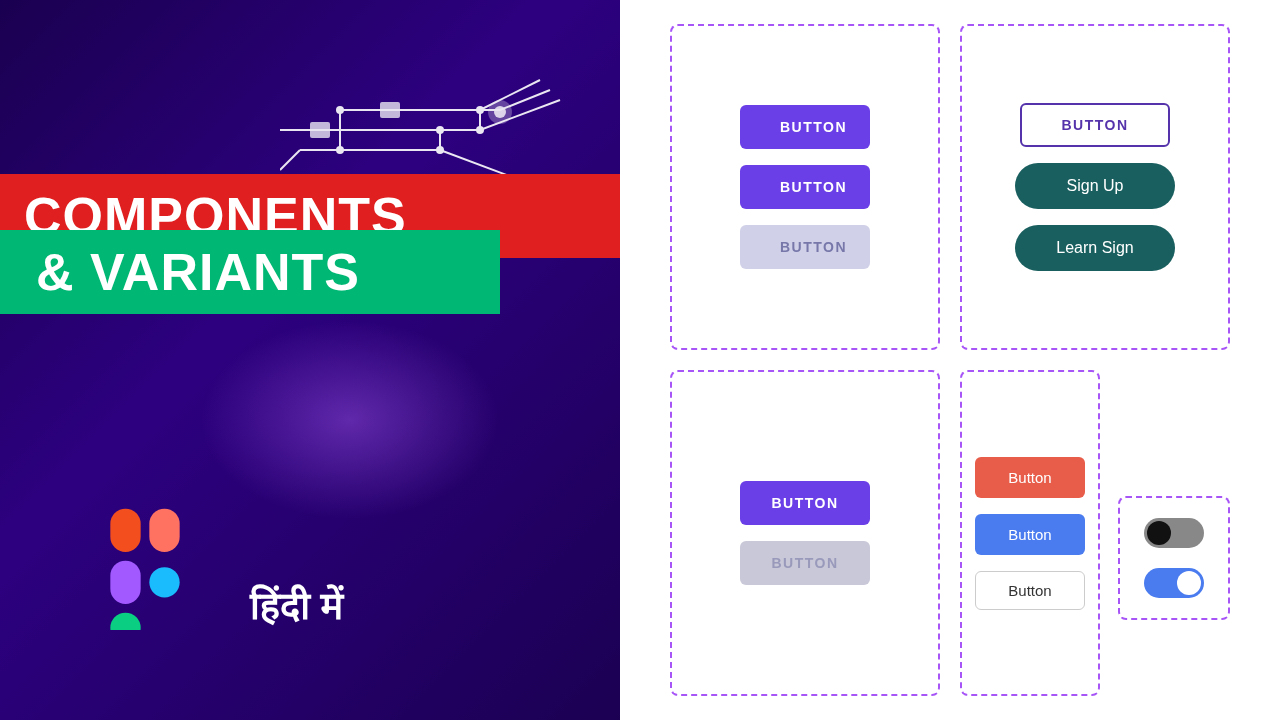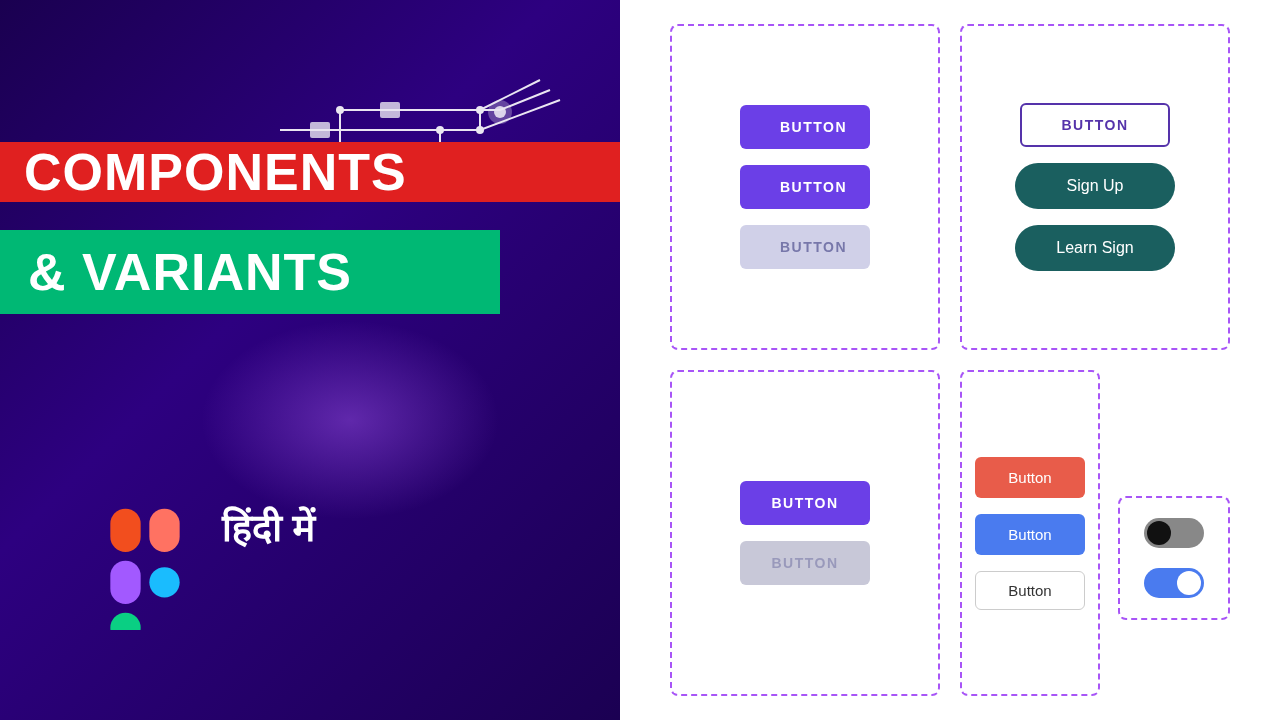--- a/index.html
+++ b/index.html
@@ -39,58 +39,58 @@
       left: 200px;
       width: 300px;
       height: 200px;
       background: radial-gradient(ellipse, rgba(180,100,255,0.4) 0%, transparent 70%);
       border-radius: 50%;
     }
 
     
     .title-components {
       position: absolute;
-      top: 142px;
+      top: 174px;
       left: 0px;
       background: #e02020;
-      padding: 0 24px;
+      padding: 12px 24px;
       width: 695px;
     }
     .title-components span {
       font-size: 52px;
       font-weight: 900;
       color: white;
       text-transform: uppercase;
       letter-spacing: 1px;
     }
 
     .title-variants {
       position: absolute;
       top: 230px;
       left: 0px;
       background: #00b874;
-      padding: 12px 28px;
+      padding: 12px 36px;
       width: 500px;
     }
     .title-variants span {
       font-size: 52px;
       font-weight: 900;
       color: white;
       text-transform: uppercase;
       letter-spacing: 1px;
     }
 
     
     .figma-area {
       position: absolute;
       bottom: 90px;
       left: 80px;
       display: flex;
-      align-items: flex-start;
-      gap: 12px;
+      align-items: flex-end;
+      gap: 40px;
     }
 
     .figma-logo {
       width: 130px;
       height: 130px;
       position: relative;
     }
 
     .hindi-text {
       font-size: 38px;

